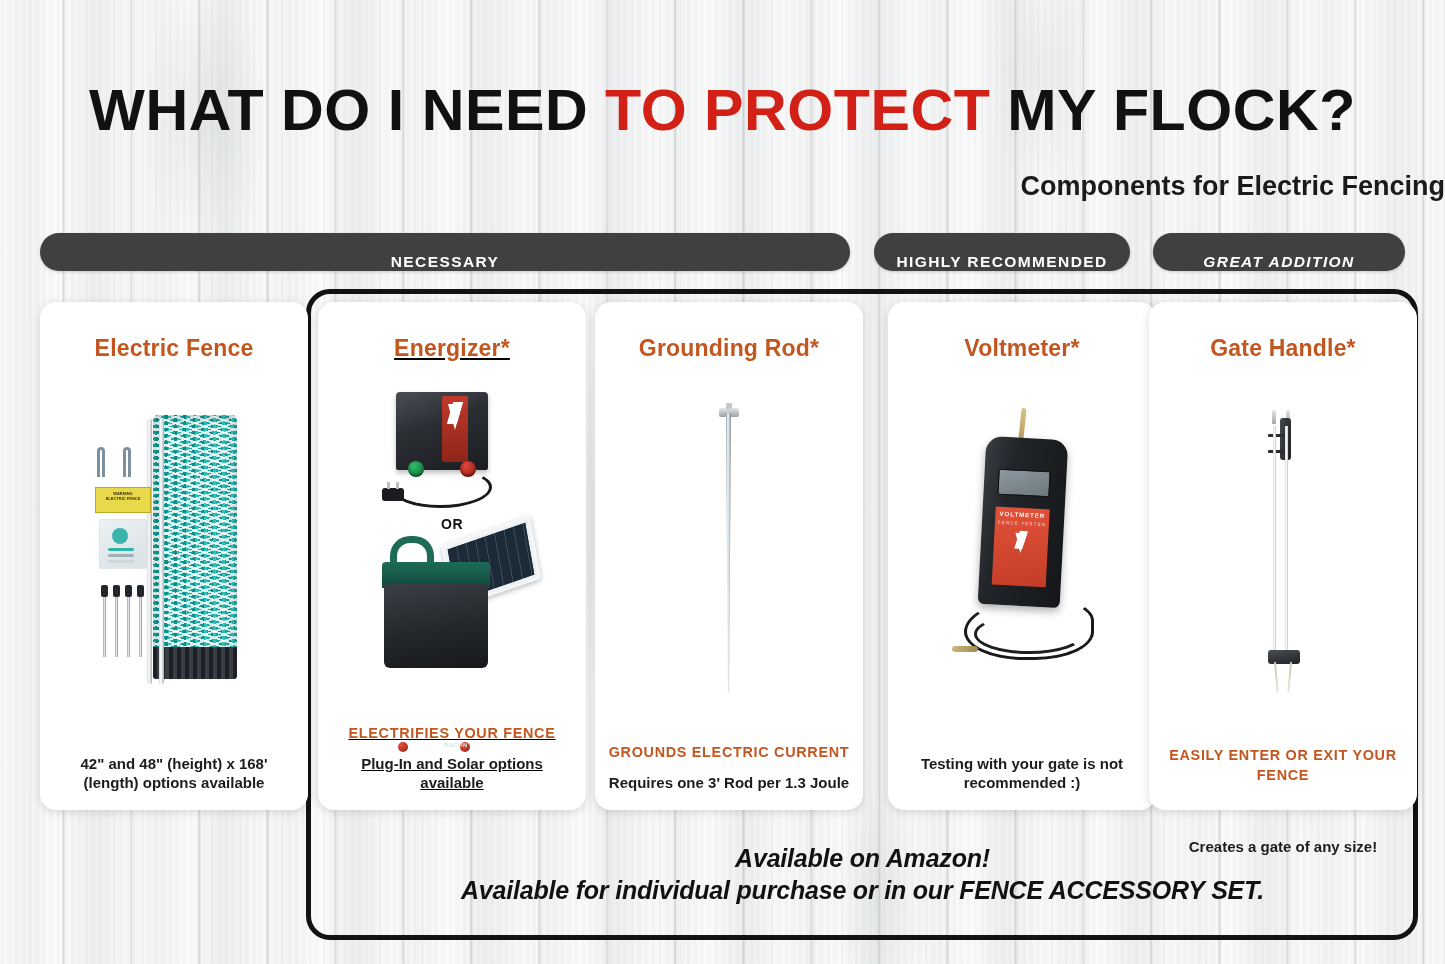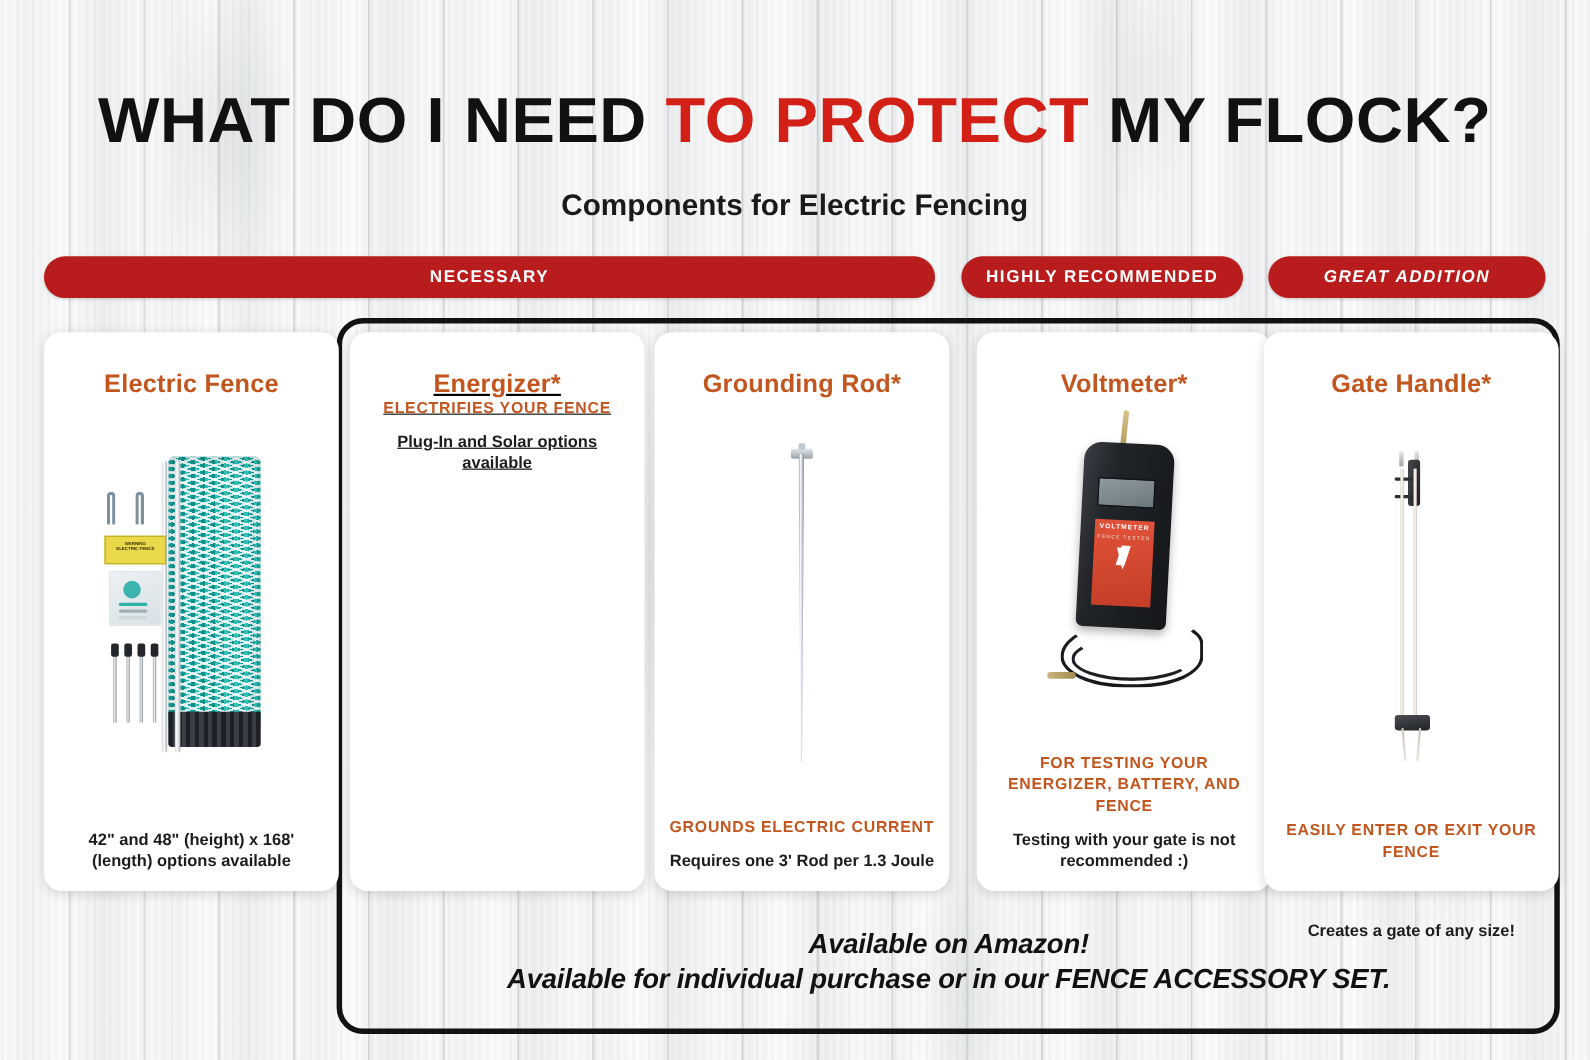--- a/index.html
+++ b/index.html
@@ -65,34 +65,34 @@
     color: #111111;
     font-family: "Liberation Sans", sans-serif;
     transform: scaleX(1.02);
     white-space: nowrap;
   }
   #headline .hl-accent { color: #D32017; }
 
   #subhead {
     position: absolute;
     top: 171px; left: 0; width: 100%;
-    text-align: center;
+    text-align: right;
     font-size: 27px;
     font-weight: 700;
     color: #1a1a1a;
   }
 
   
   .banner {
     position: absolute;
     height: 38px;
-    background: #b91c1c;
+    background: #404040;
     border-radius: 19px;
     display: flex;
-    align-items: center;
+    align-items: flex-end;
     justify-content: center;
     color: #ffffff;
     font-size: 15.5px;
     font-weight: 700;
     letter-spacing: 1.4px;
     box-shadow: 0 1px 3px rgba(0,0,0,0.18);
   }
   #banner-necessary { top: 233px; left: 40px;   width: 810px; }
   #banner-highly    { top: 233px; left: 874px;  width: 256px; }
   #banner-great     { top: 233px; left: 1153px; width: 252px; font-style: italic; }
@@ -461,20 +461,42 @@
       <div class="fence-stake" style="left:36px;"></div>
       <div class="fence-stake" style="left:48px;"></div>
       <div class="fence-stake" style="left:60px;"></div>
     </div>
   </div>
   <div class="card-detail">42" and 48" (height) x 168' (length) options available</div>
 </div>
 
 <div class="card" id="card-2">
   <div class="card-title">Energizer*</div>
+  <div class="card-art">
+    <div class="art-energizer">
+      <div class="pw-box">
+        <div class="pw-face">
+            <div class="pw-bolt"></div>
+          </div>
+        <div class="pw-term-green"></div>
+        <div class="pw-term-red"></div>
+      </div>
+      <div class="pw-cord"></div>
+      <div class="pw-plug"></div>
+      <div class="or-label">OR</div>
+      <div class="solar-panel"></div>
+      <div class="solar-handle"></div>
+      <div class="solar-top">
+        <div class="solar-knob" style="left:16px; background:radial-gradient(circle at 35% 30%,#e8503f,#901d14);"></div>
+        <div class="solar-knob" style="left:78px; background:radial-gradient(circle at 35% 30%,#e8503f,#901d14);"></div>
+        <div class="solar-text">RACUN</div>
+      </div>
+      <div class="solar-body"></div>
+    </div>
+  </div>
   <div class="card-caption">ELECTRIFIES YOUR FENCE</div>
   <div class="card-detail">Plug-In and Solar options available</div>
 </div>
 
 <div class="card" id="card-3">
   <div class="card-title">Grounding Rod*</div>
   <div class="card-art">
     <div class="art-rod">
       <div class="rod-head"></div>
       <div class="rod-shaft"></div>
@@ -495,21 +517,20 @@
           <div class="vm-label-txt">VOLTMETER</div>
           <div class="vm-label-sub">FENCE TESTER</div>
           <div class="vm-label-bolt"></div>
         </div>
       </div>
       <div class="vm-cord"></div>
       <div class="vm-cord2"></div>
       <div class="vm-probe-end"></div>
     </div>
   </div>
-  <div class="card-caption">FOR TESTING YOUR ENERGIZER, BATTERY, AND FENCE</div>
   <div class="card-detail">Testing with your gate is not recommended :)</div>
 </div>
 
 <div class="card" id="card-5">
   <div class="card-title">Gate Handle*</div>
   <div class="card-art">
     <div class="art-gate">
       <div class="gate-pin" style="left:24px;"></div>
       <div class="gate-pin" style="left:38px;"></div>
       <div class="gate-hook-body"></div>

